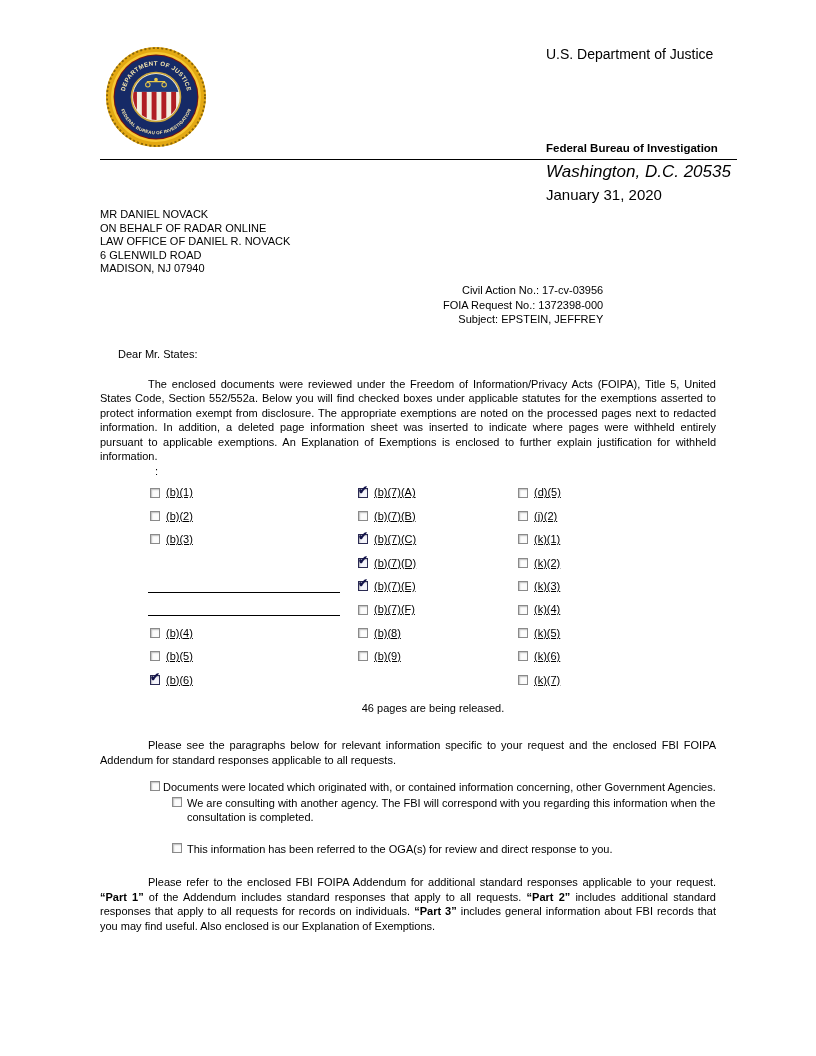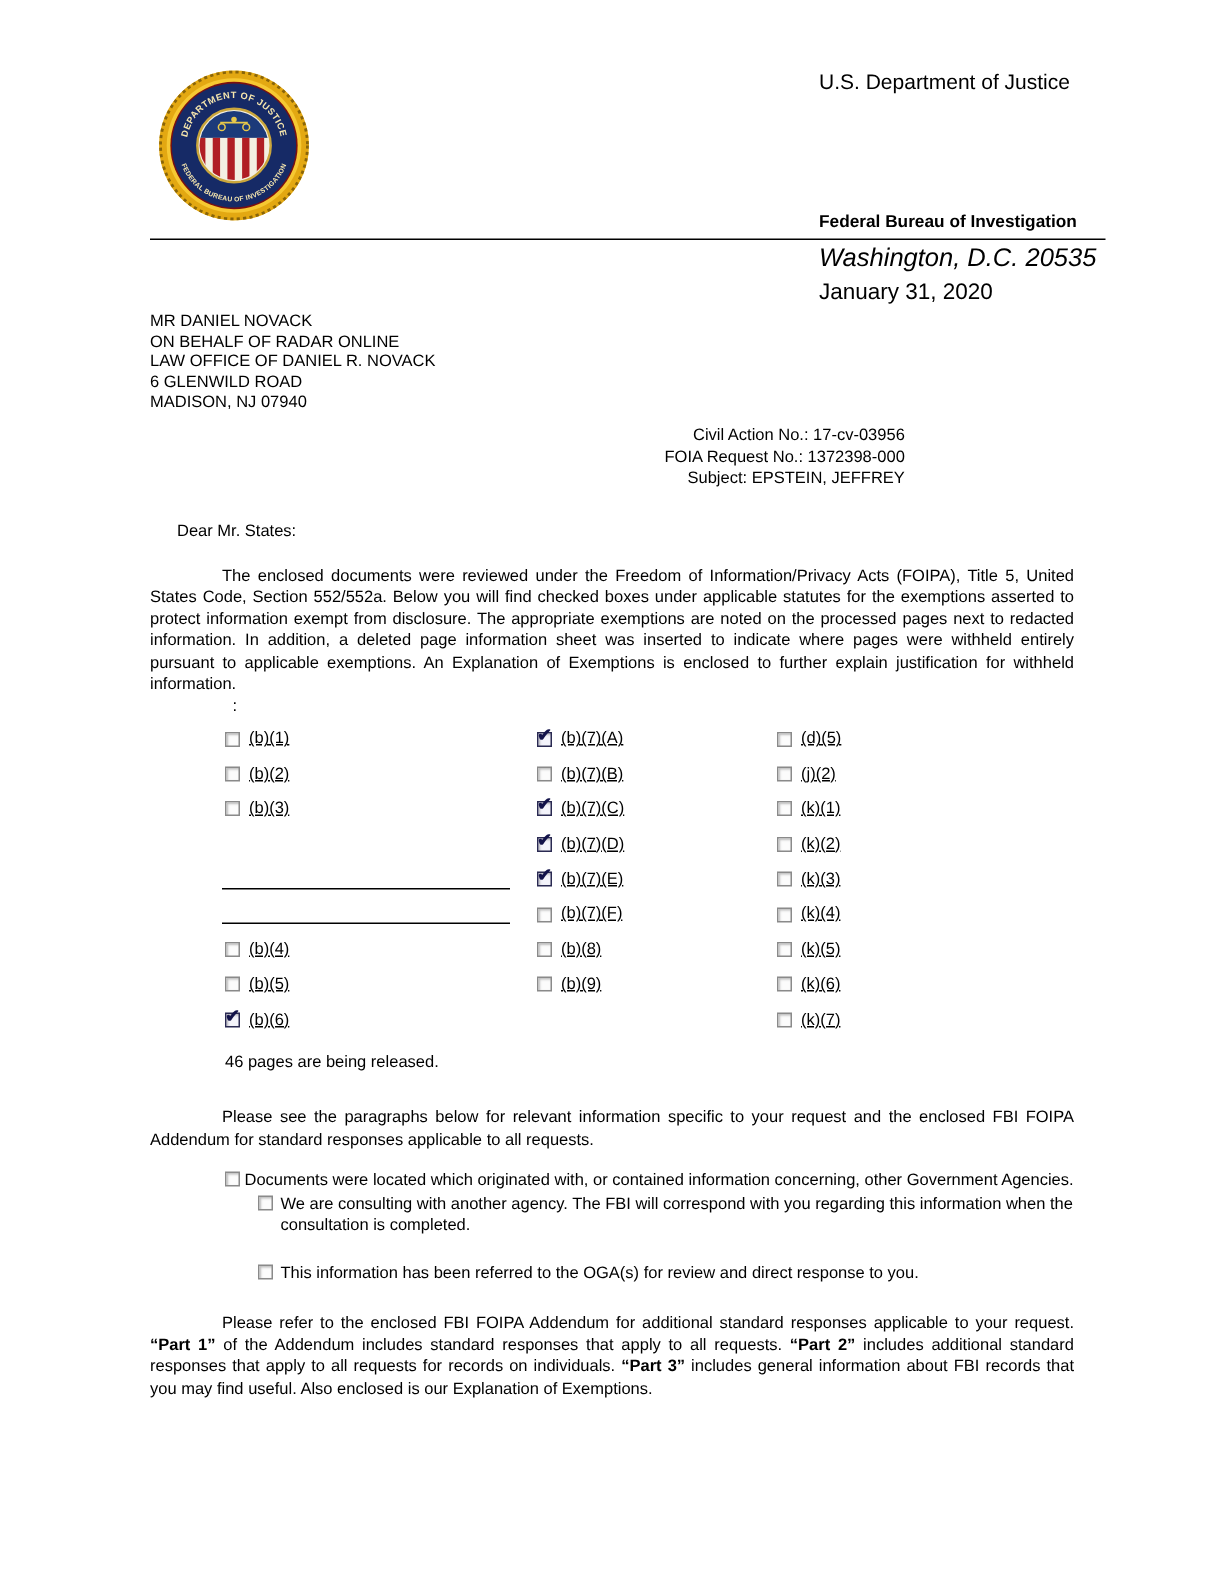--- a/index.html
+++ b/index.html
@@ -44,21 +44,21 @@
     box-shadow: inset 1px 1px 1.5px rgba(0,0,0,.25);
   }
   .checkbox.checked { border-color:#2a2a52; background:#f4f4fb; }
   .checkbox.checked::after {
     content:"✔";
     position:absolute; left:-1px; top:-6px;
     font-size:12px; font-weight:bold; color:#13134a;
   }
   .statute-line { display:inline-block; width:192px; height:14px; margin-left:-2px; border-bottom:1px solid #000; align-self:end; margin-bottom:5px; }
 
-  .pages-released { margin-left:50px; margin-top:9px; }
+  .pages-released { margin-left:50px; margin-top:9px;text-align:center; }
   .see-par { margin-top:23px; text-indent:48px; }
 
   .oga-main { position:relative; margin-top:13px; padding-left:63px; }
   .oga-main .checkbox { position:absolute; left:50px; top:1px; }
   .oga-sub { position:relative; padding-left:87px; }
   .oga-sub .checkbox { position:absolute; left:72px; top:1px; }
   .oga-sub1 { margin-top:17px; }
   .oga-sub2 { margin-top:1px; }
 
   .closing { margin-top:19px; text-indent:48px; }

